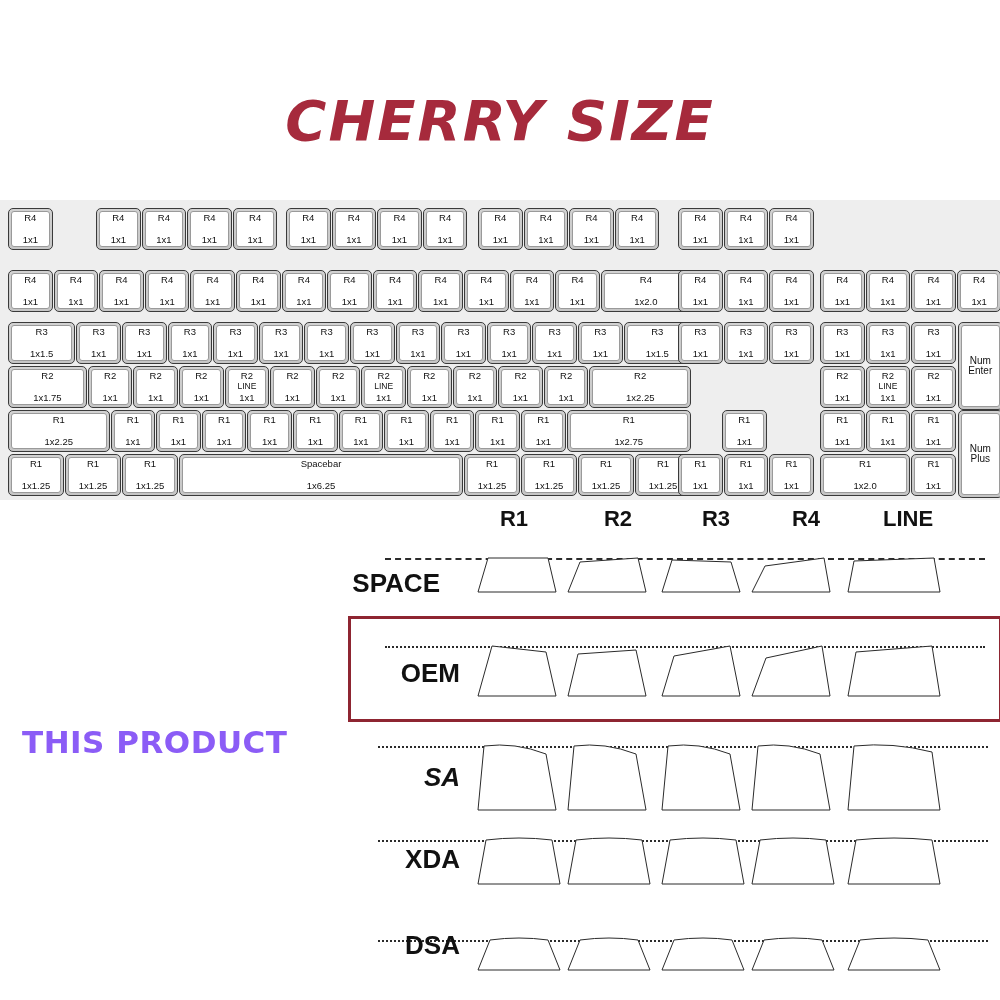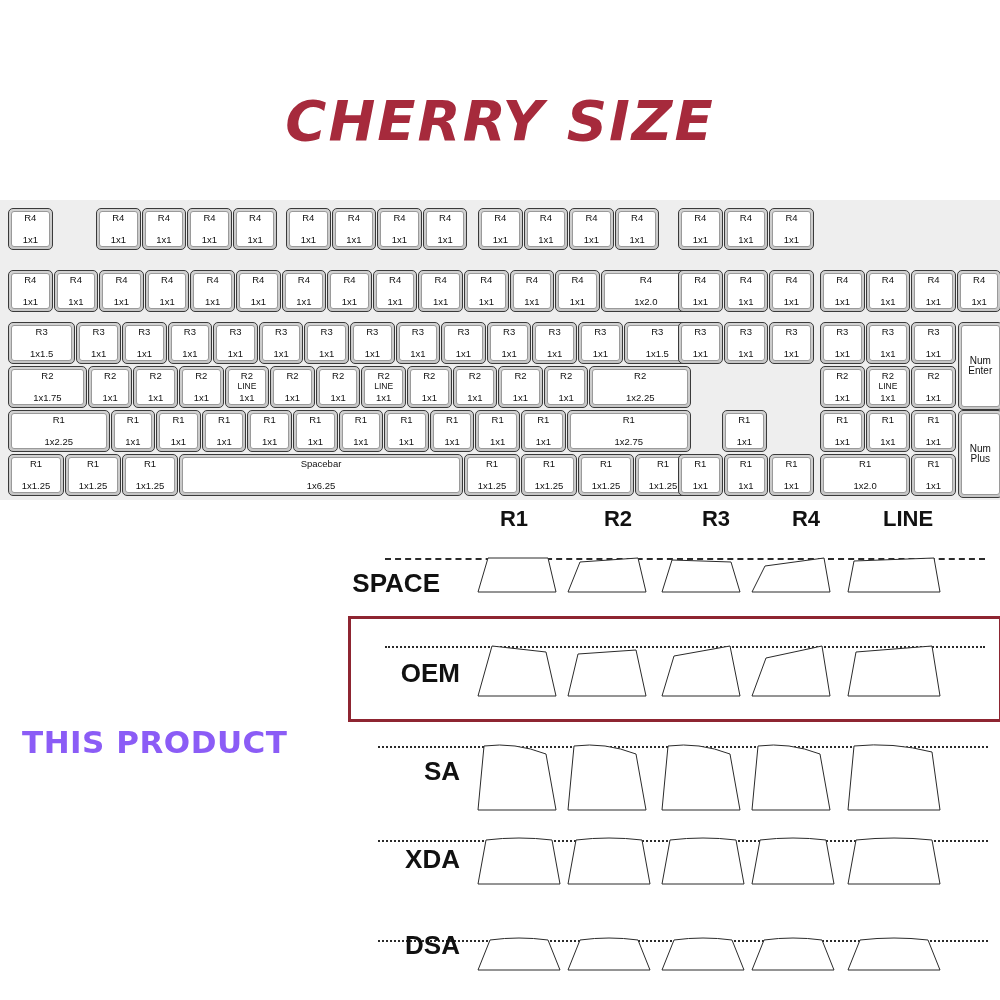--- a/index.html
+++ b/index.html
@@ -792,21 +792,21 @@
       <svg width="82" height="54" style="position: absolute; left: 662px; top: 146px;">
         <path d="M 0 50 L 12 10 L 68 0 L 78 50 Z" fill="#ffffff" stroke="#2b2b2b" stroke-width="1"></path>
       </svg>
       <svg width="82" height="54" style="position: absolute; left: 752px; top: 146px;">
         <path d="M 0 50 L 14 12 L 70 0 L 78 50 Z" fill="#ffffff" stroke="#2b2b2b" stroke-width="1"></path>
       </svg>
       <svg width="96" height="54" style="position: absolute; left: 848px; top: 146px;">
         <path d="M 0 50 L 8 6 L 84 0 L 92 50 Z" fill="#ffffff" stroke="#2b2b2b" stroke-width="1"></path>
       </svg>
       <div class="guide dot" style="left: 378px; top: 246px; width: 610px;"></div>
-      <div class="prow-label" style="left: 330px; top: 256px; width: 130px;">SA</div>
+      <div class="prow-label" style="left: 330px; top: 262px; width: 130px; font-style: italic;">SA</div>
       <svg width="82" height="68" style="position: absolute; left: 478px; top: 246px;">
         <path d="M 0 64 L 6 0 Q 37 -4 68 8 L 78 64 Z" fill="#ffffff" stroke="#2b2b2b" stroke-width="1"></path>
       </svg>
       <svg width="82" height="68" style="position: absolute; left: 568px; top: 246px;">
         <path d="M 0 64 L 6 0 Q 37 -4 68 8 L 78 64 Z" fill="#ffffff" stroke="#2b2b2b" stroke-width="1"></path>
       </svg>
       <svg width="82" height="68" style="position: absolute; left: 662px; top: 246px;">
         <path d="M 0 64 L 6 0 Q 37 -4 68 8 L 78 64 Z" fill="#ffffff" stroke="#2b2b2b" stroke-width="1"></path>
       </svg>
       <svg width="82" height="68" style="position: absolute; left: 752px; top: 246px;">

